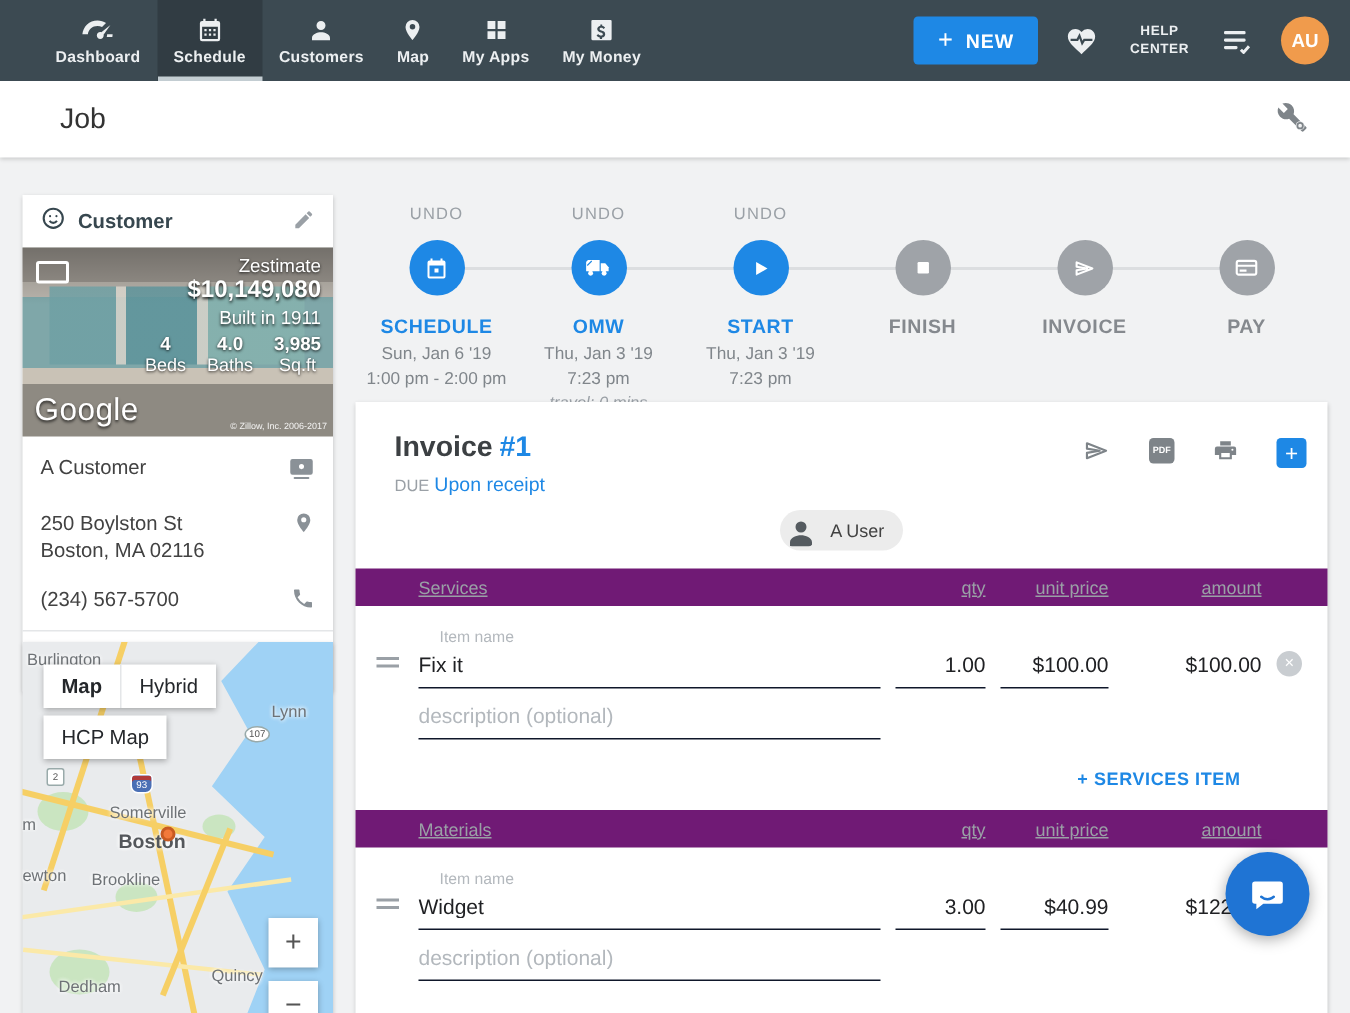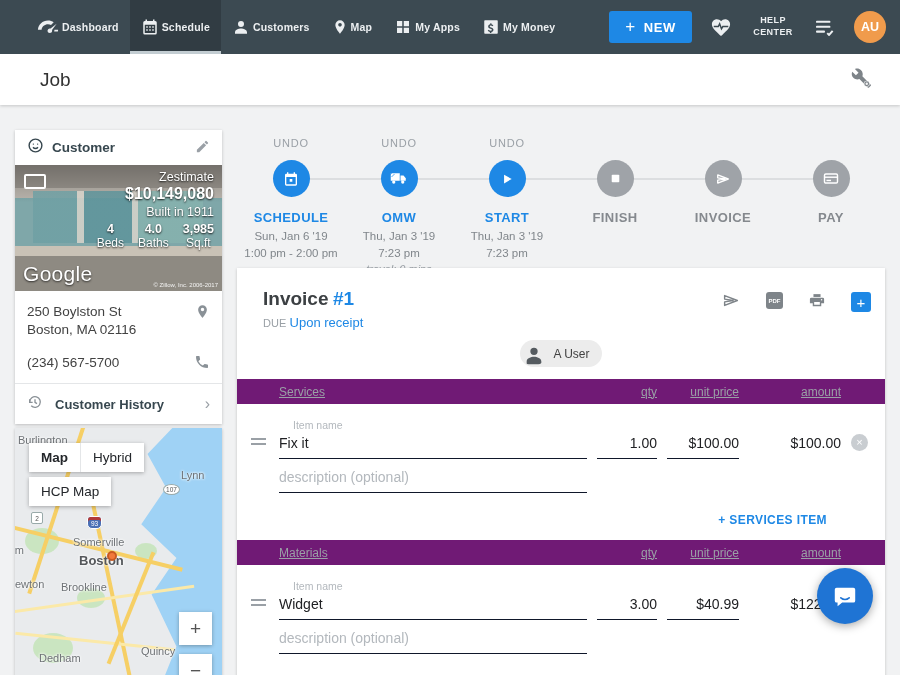--- a/index.html
+++ b/index.html
@@ -1,20 +1,20 @@
 <!DOCTYPE html>
 <html><head>
 <meta charset="utf-8">
 <style>
   * { margin:0; padding:0; box-sizing:border-box; }
   html,body { width:900px; height:675px; overflow:hidden; font-family:"Liberation Sans", sans-serif; background:#F1F2F3; }
 
   
   .topnav { position:absolute; left:0; top:0; width:900px; height:54px; background:#3C4A52; display:flex; align-items:stretch; padding-left:26px; z-index:50; }
-  .nav-item { display:flex; align-items:center; justify-content:center; gap:3px; padding:0 11px; color:#ECEFF1; cursor:pointer; }
+  .nav-item { display:flex; flex-direction:column; align-items:center; justify-content:center; gap:3px; padding:0 11px; color:#ECEFF1; cursor:pointer; }
   .nav-item svg { display:block; }
   .nav-item .lbl { font-size:10.5px; font-weight:bold; letter-spacing:.2px; white-space:nowrap; }
   .nav-item.active { background:rgba(0,0,0,.18); box-shadow:inset 0 -3px 0 #C3CDD2; }
   .nav-right { margin-left:auto; display:flex; align-items:center; gap:18px; padding-right:14px; }
   .new-btn { background:#1E88E5; color:#fff; border:none; border-radius:3px; height:32px; padding:0 16px; font-size:13px; font-weight:bold; letter-spacing:.6px; display:flex; align-items:center; gap:8px; cursor:pointer; }
   .new-btn .plus { font-size:17px; font-weight:normal; }
   .help-lbl { color:#ECEFF1; font-size:9px; font-weight:bold; letter-spacing:.4px; width:46px; text-align:center; line-height:1.3; }
   .avatar { width:32px; height:32px; border-radius:50%; background:#F09B4C; color:#fff; font-size:12.5px; font-weight:bold; display:flex; align-items:center; justify-content:center; cursor:pointer; }
   .icon-btn { background:none; border:none; color:#ECEFF1; cursor:pointer; display:flex; align-items:center; }
 
@@ -253,20 +253,27 @@
             <div class="v">3,985</div>
             <div class="l">Sq.ft</div>
           </div>
       </div>
     </div>
     <div class="g-logo">Google</div>
     <div class="ph-copy">© Zillow, Inc. 2006-2017</div>
   </div>
   <div class="cust-rows">
     <div class="crow">
+      <span class="txt">A Customer</span>
+      <button class="ric"><svg width="18" height="18" viewBox="0 0 24 24" fill="#8A9197">
+            <path d="M4 4h16a2 2 0 0 1 2 2v10a2 2 0 0 1-2 2H4a2 2 0 0 1-2-2V6a2 2 0 0 1 2-2zm8 4.5A2.2 2.2 0 1 0 12 13a2.2 2.2 0 0 0 0-4.5zM7.5 16.2c0-1.7 3-2.6 4.5-2.6s4.5.9 4.5 2.6H7.5z"></path>
+            <rect x="5" y="20" width="14" height="1.8" rx=".9"></rect>
+          </svg></button>
+    </div>
+    <div class="crow">
       <span class="txt"><span>250 Boylston St</span><br><span>Boston, MA 02116</span></span>
       <button class="ric"><svg width="15" height="17" viewBox="0 0 24 24" fill="#8A9197">
             <path d="M12 2a7 7 0 0 0-7 7c0 5.2 7 13 7 13s7-7.8 7-13a7 7 0 0 0-7-7zm0 9.5A2.5 2.5 0 1 1 12 6a2.5 2.5 0 0 1 0 5.5z"></path>
           </svg></button>
     </div>
     <div class="crow">
       <span class="txt">(234) 567-5700</span>
       <button class="ric"><svg width="16" height="16" viewBox="0 0 24 24" fill="#8A9197">
             <path d="M6.6 10.8a15 15 0 0 0 6.6 6.6l2.2-2.2c.3-.3.7-.4 1-.2 1.1.4 2.3.6 3.6.6.6 0 1 .4 1 1V20c0 .6-.4 1-1 1C10.6 21 3 13.4 3 4c0-.6.4-1 1-1h3.5c.6 0 1 .4 1 1 0 1.2.2 2.4.6 3.6.1.3 0 .7-.2 1l-2.3 2.2z"></path>
           </svg></button>

